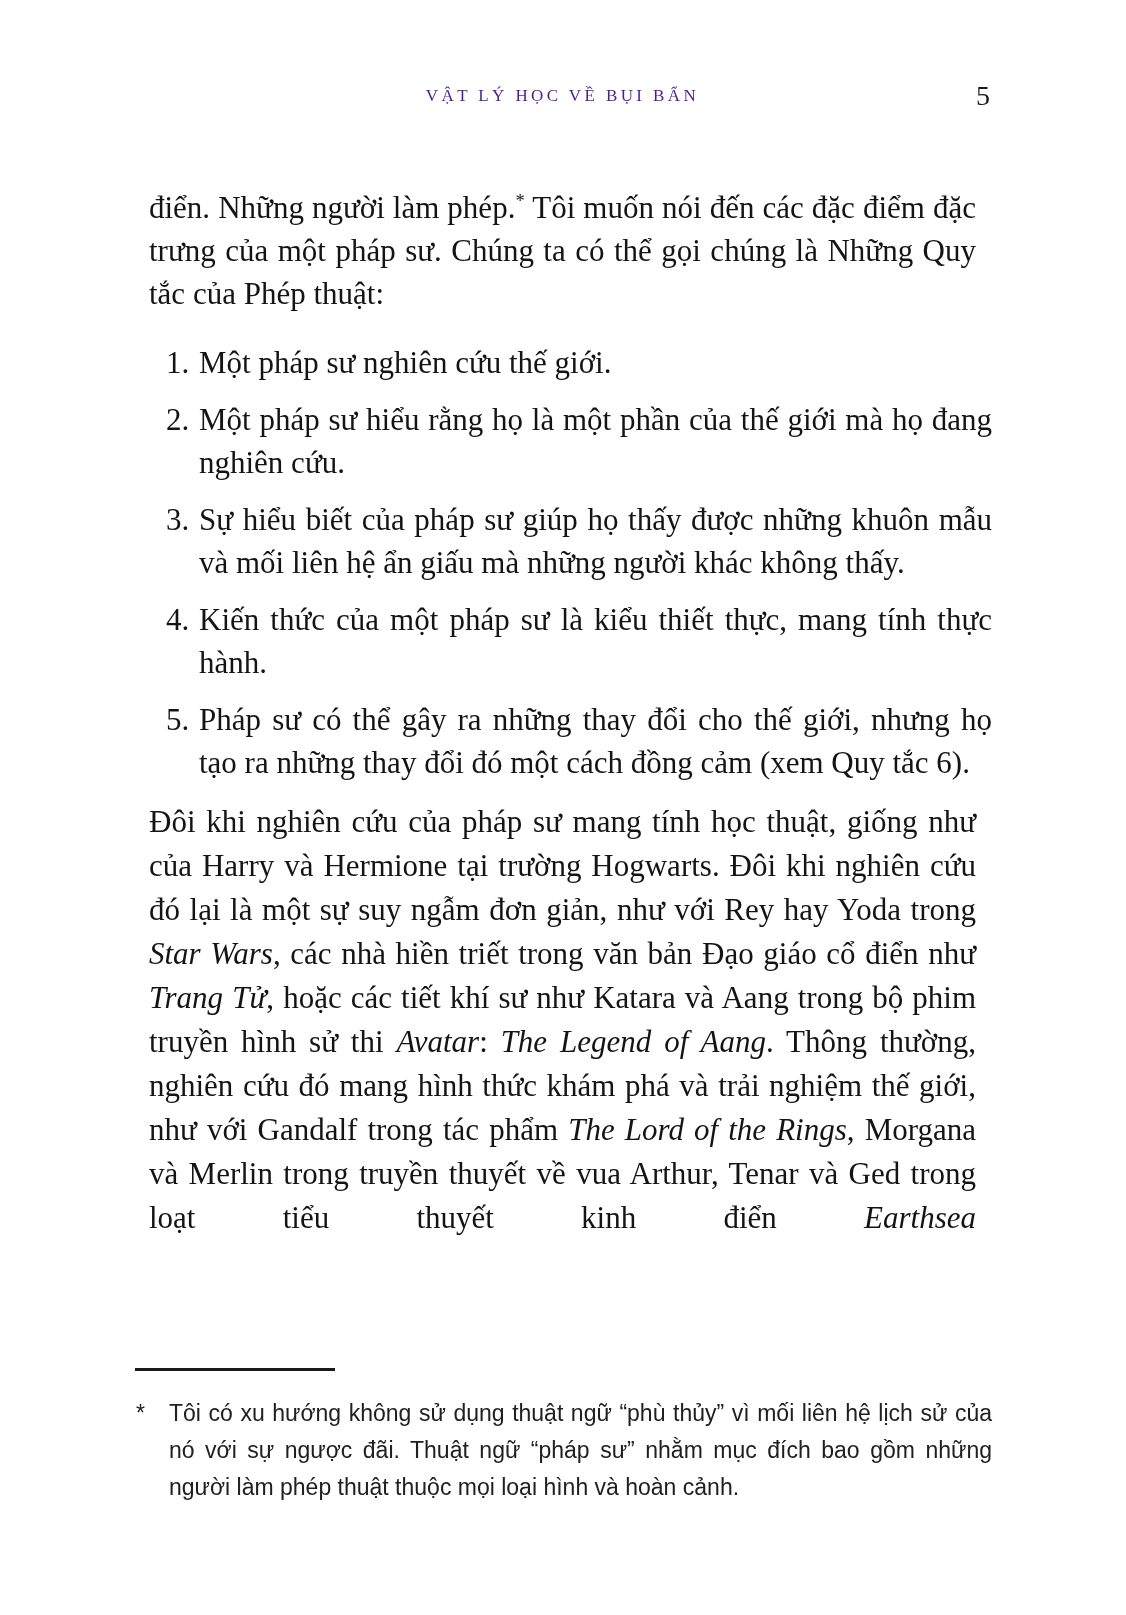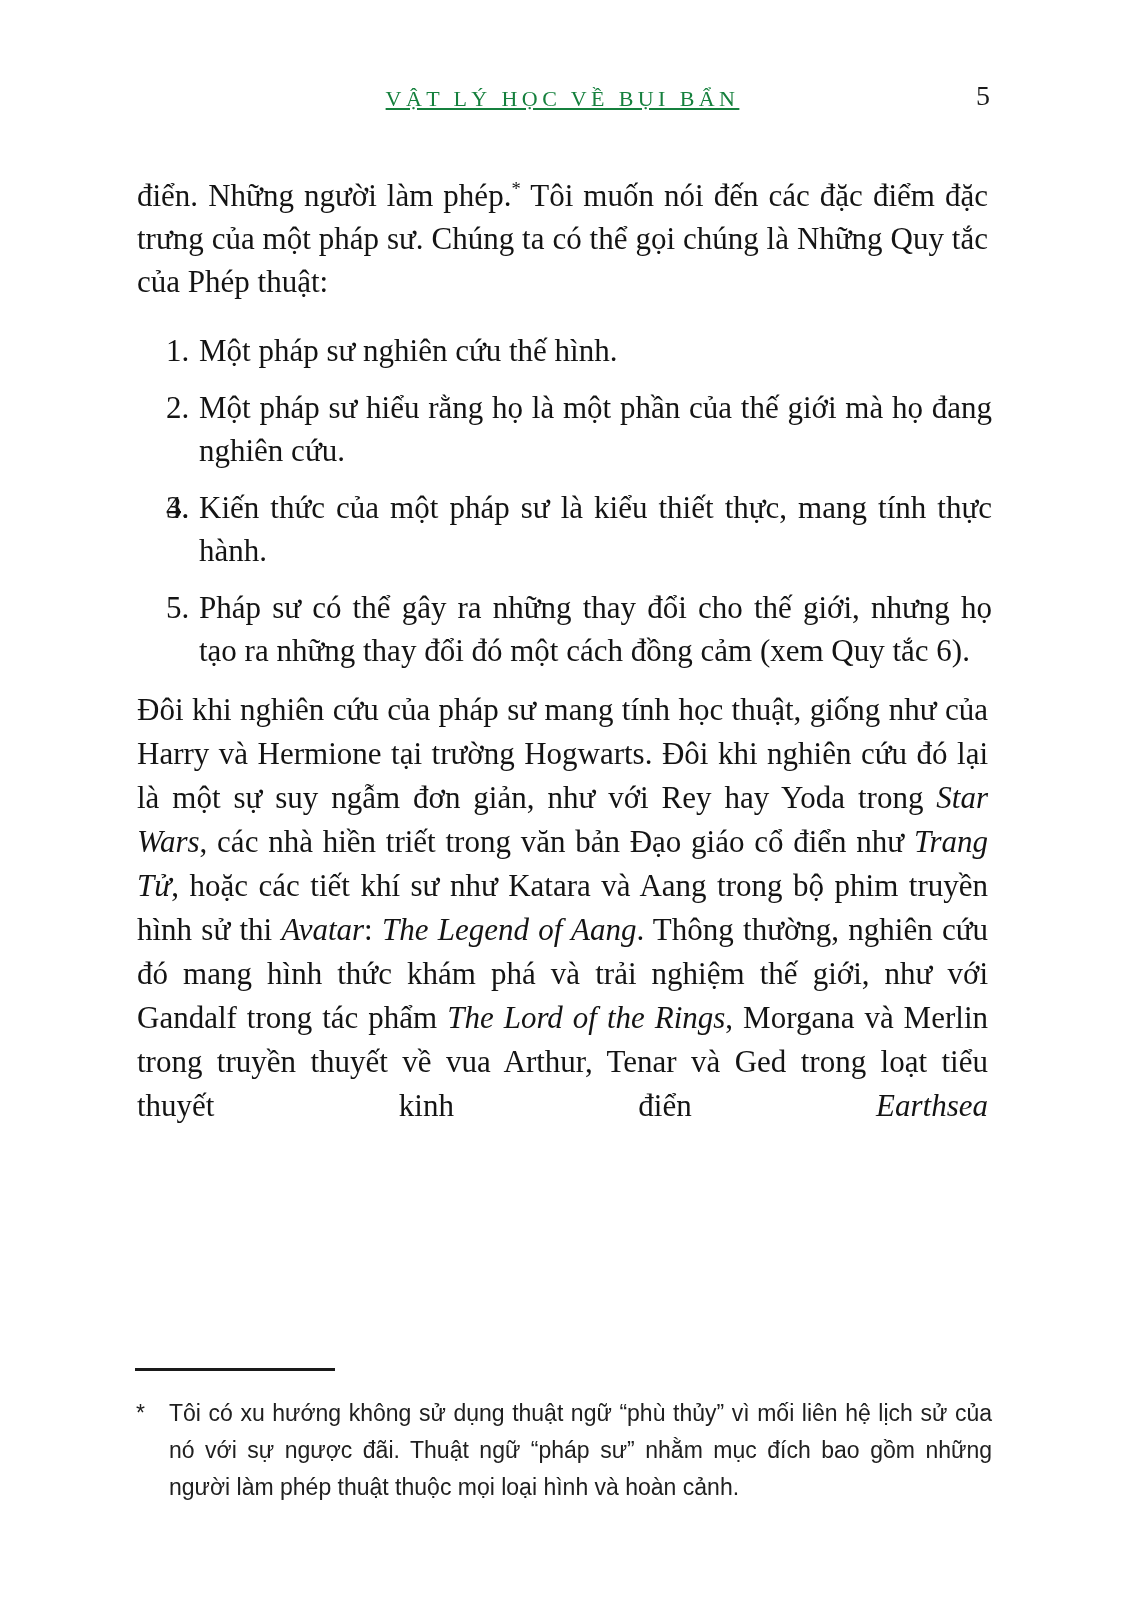--- a/index.html
+++ b/index.html
@@ -20,44 +20,43 @@
     left: 133px;
     width: 859px;
     top: 80px;
     height: 32px;
   }
   .running-title {
     position: absolute;
     left: 50%;
     transform: translateX(-50%);
     top: 6px;
-    font-size: 22px;
+    font-size: 17px;
     letter-spacing: 0.20em;
     white-space: nowrap;
-    color: #15803d;
-    text-decoration: underline;
+    color: #4c1d95;
   }
   .page-number {
     position: absolute;
     right: 2px;
     top: 0;
     font-size: 28px;
     color: #1a1a1a;
   }
 
   
   .content {
     position: absolute;
     left: 133px;
     width: 859px;
     top: 170px;
     text-align: justify;
   }
   .body-para {
-    margin: 4px;
+    margin: 16px;
     font-size: 31px;
     line-height: 43px;
   }
   .closing {
     margin-top: 16px;
     line-height: 44px;
     text-align-last: justify;
   }
   .italic { font-style: italic; }
   .sup {
@@ -125,30 +124,31 @@
   </header>
 
   <main class="content">
 
     <p class="body-para opening"><span>điển. Những người làm phép.</span><span class="sup">*</span><span> Tôi muốn nói đến các đặc điểm đặc trưng của một pháp sư. Chúng ta có thể gọi chúng là Những Quy tắc của Phép thuật:</span></p>
 
     <ol class="rules-list">
 
         <li class="rule-item">
           <span class="rule-number">1.</span>
-          <span class="rule-text">Một pháp sư nghiên cứu thế hình.</span>
+          <span class="rule-text">Một pháp sư nghiên cứu thế giới.</span>
         </li>
 
         <li class="rule-item">
           <span class="rule-number">2.</span>
           <span class="rule-text">Một pháp sư hiểu rằng họ là một phần của thế giới mà họ đang nghiên cứu.</span>
         </li>
 
         <li class="rule-item">
           <span class="rule-number">3.</span>
+          <span class="rule-text">Sự hiểu biết của pháp sư giúp họ thấy được những khuôn mẫu và mối liên hệ ẩn giấu mà những người khác không thấy.</span>
         </li>
 
         <li class="rule-item">
           <span class="rule-number">4.</span>
           <span class="rule-text">Kiến thức của một pháp sư là kiểu thiết thực, mang tính thực hành.</span>
         </li>
 
         <li class="rule-item">
           <span class="rule-number">5.</span>
           <span class="rule-text">Pháp sư có thể gây ra những thay đổi cho thế giới, nhưng họ tạo ra những thay đổi đó một cách đồng cảm (xem Quy tắc 6).</span>

